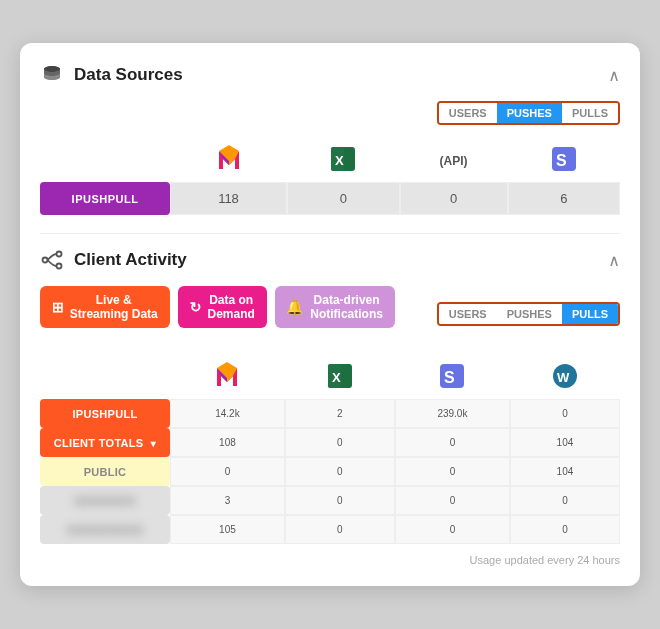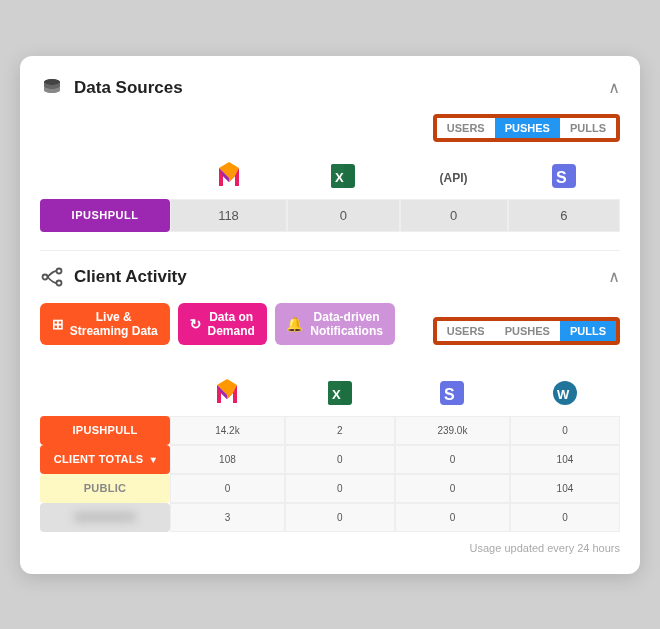--- a/index.html
+++ b/index.html
@@ -33,21 +33,21 @@
     }
     .section-title {
       font-size: 17px;
       font-weight: 600;
       color: #222;
     }
 
     
     .toggle-group {
       display: flex;
-      border: 4px solid #c2410c;
+      border: 2px solid #c2410c;
       border-radius: 4px;
       overflow: hidden;
     }
     .toggle-btn {
       padding: 4px 10px;
       font-size: 11px;
       font-weight: 600;
       cursor: pointer;
       background: #fff;
       color: #888;
@@ -371,19 +371,28 @@
         <tr class="row-blurred1">
           <td>
             <span class="blurred-text">XXXXXXXX</span>
           </td>
           <td>3</td>
           <td>0</td>
           <td>0</td>
           <td>0</td>
         </tr>
 
+        <tr class="row-blurred2">
+          <td>
+            <span class="blurred-text">XXXXXXXXXX</span>
+          </td>
+          <td>105</td>
+          <td>0</td>
+          <td>0</td>
+          <td>0</td>
+        </tr>
       </tbody>
     </table>
 
     <p class="footer-text">Usage updated every 24 hours</p>
   </div>
 
 </div>
 
 </body></html>

